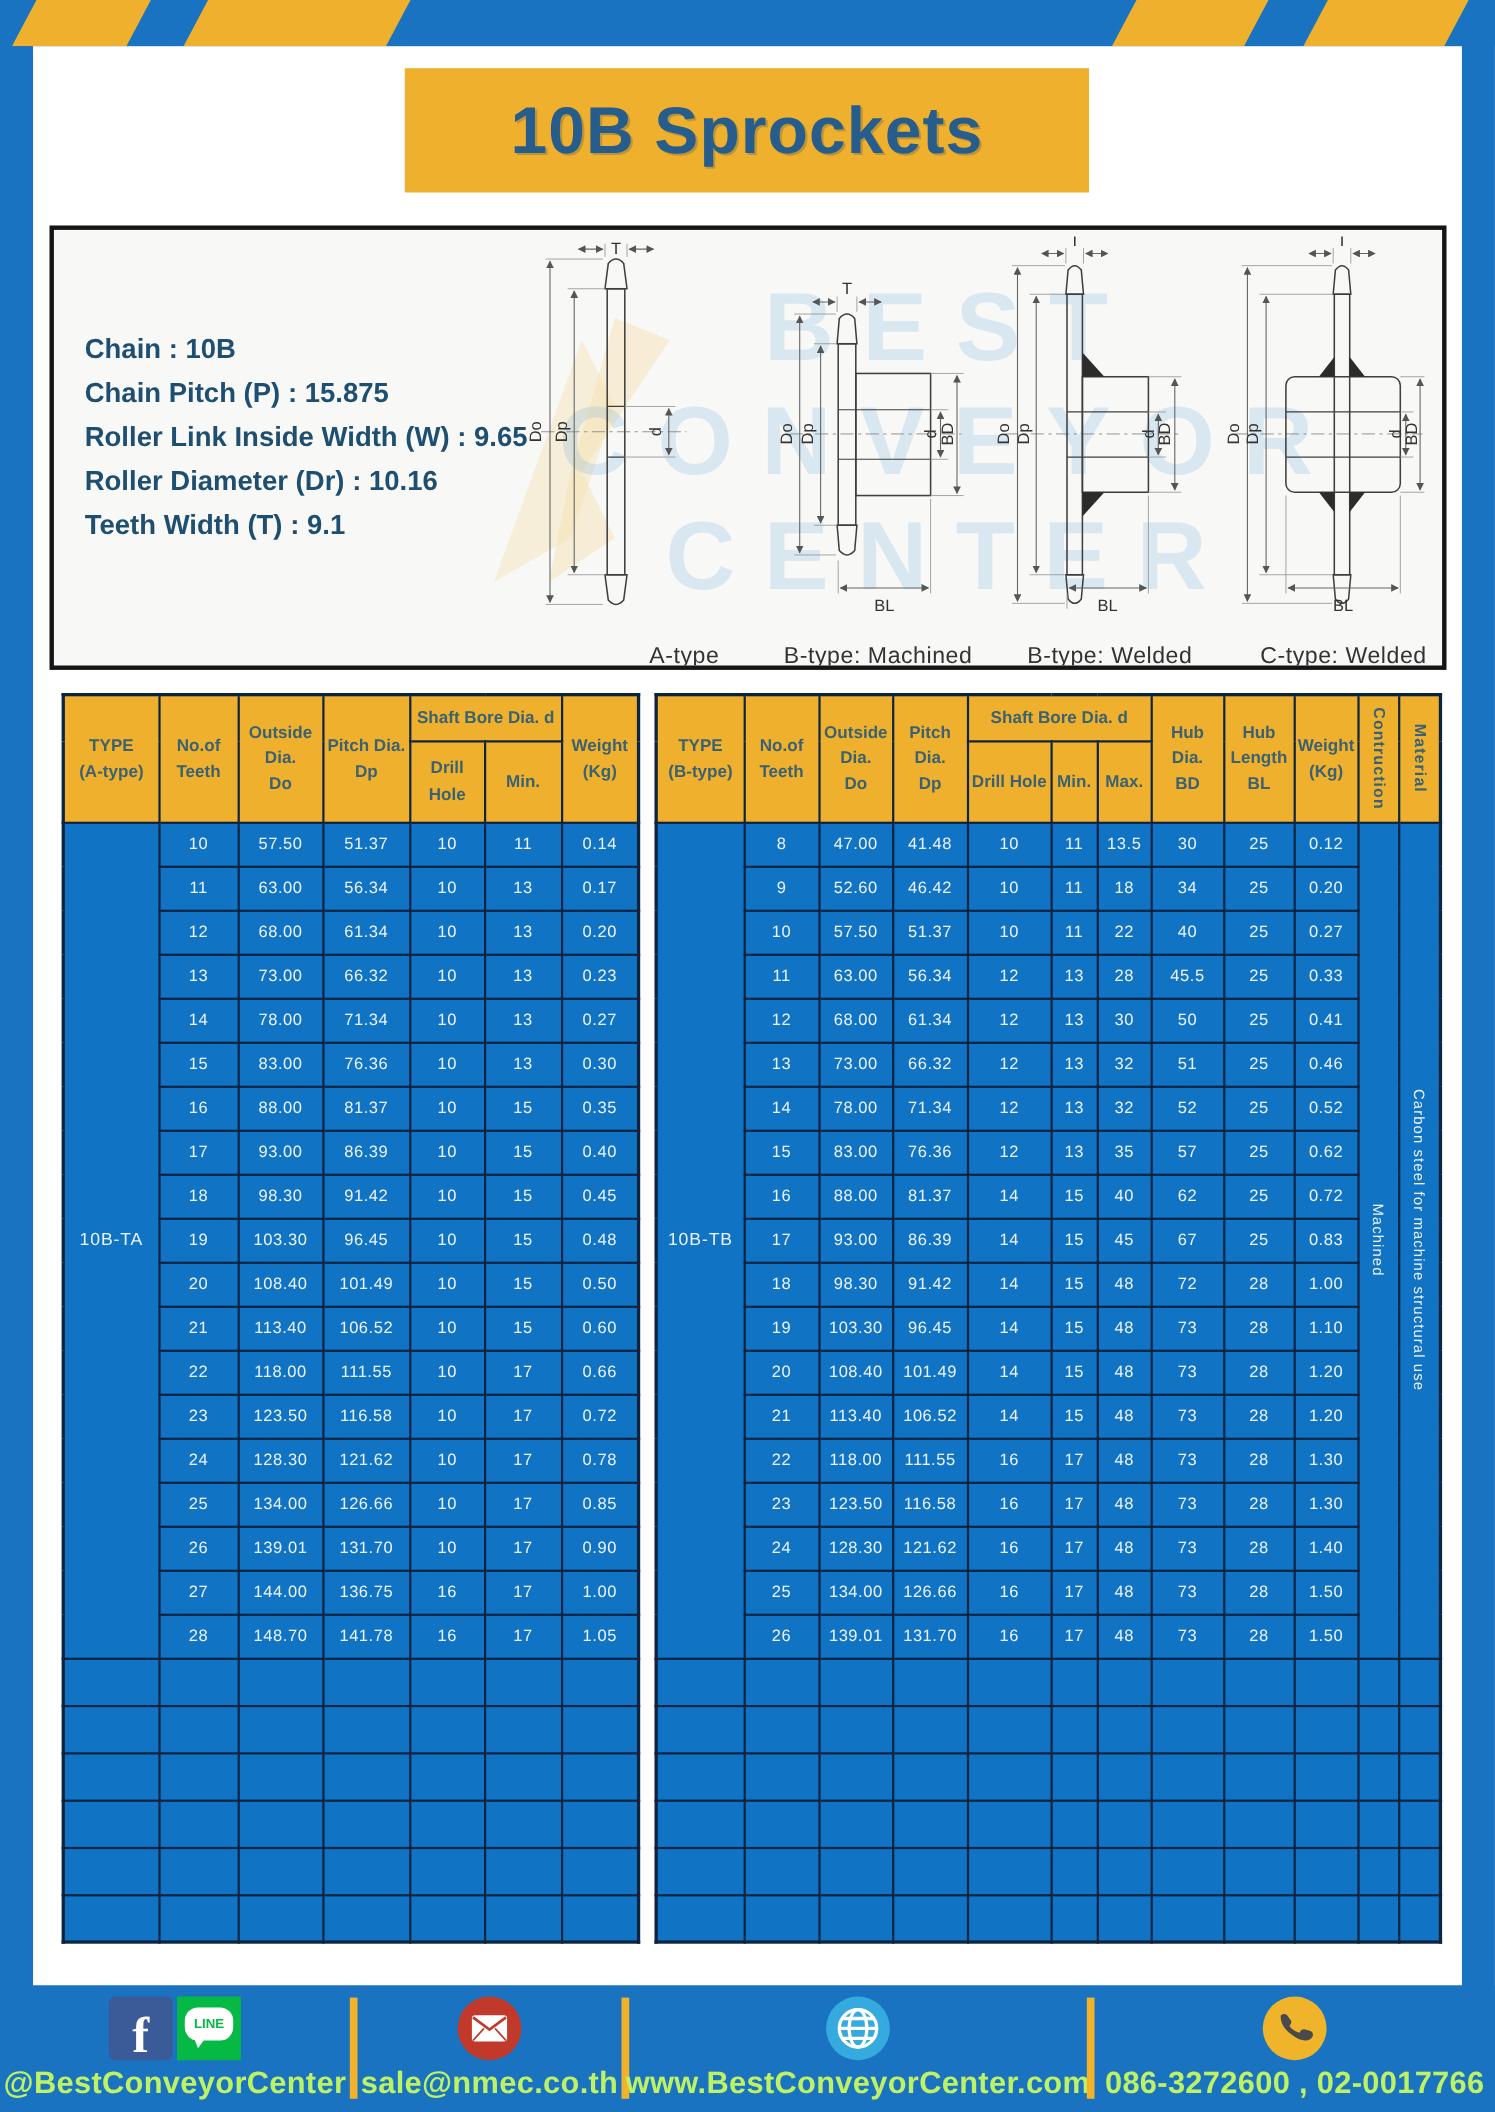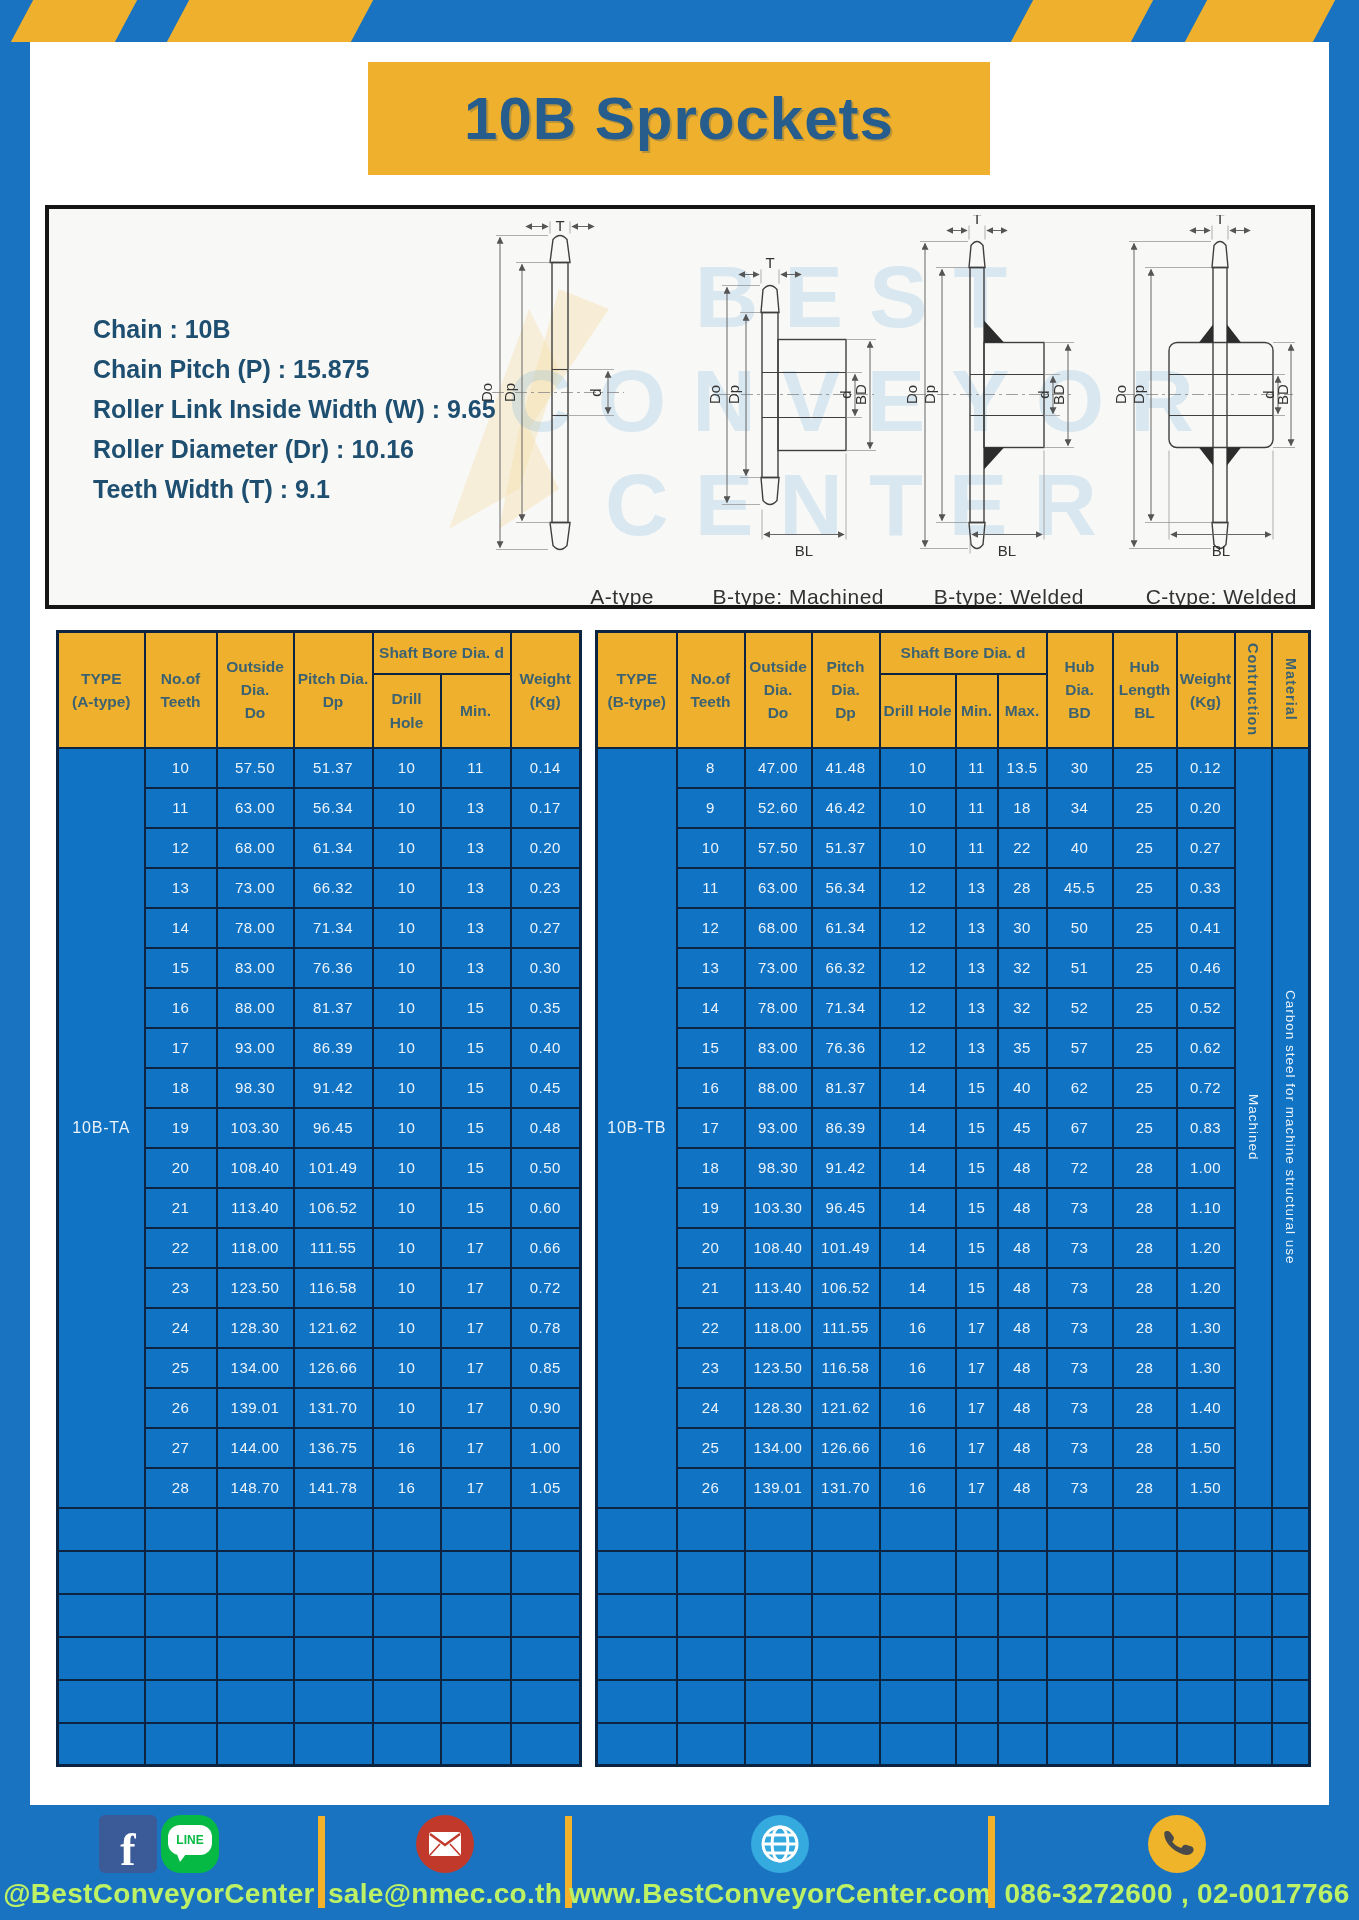--- a/index.html
+++ b/index.html
@@ -18,21 +18,21 @@
   .content{position:absolute;left:30px;top:42px;width:1299px;height:1763px;background:#ffffff;}
 
   .title-box{position:absolute;left:338px;top:20px;width:622px;height:113px;background:#efb12d;
     display:flex;align-items:center;justify-content:center;}
   .title-box h1{margin:0;font-size:60px;font-weight:800;color:#265d8c;letter-spacing:1px;
     text-shadow:2px 2px 0 rgba(30,60,90,0.25);}
 
   
   .diagram-box{position:absolute;left:15px;top:163px;width:1270px;height:404px;background:#f8f8f6;
     border:4px solid #151515;box-sizing:border-box;overflow:hidden;}
-  .specs{position:absolute;left:28px;top:100px;margin-left:16px;}
+  .specs{position:absolute;left:28px;top:88px;}
   .specs div{font-size:25px;font-weight:bold;color:#1e4e70;line-height:40px;white-space:pre-line;}
 
   .watermark{position:absolute;left:400px;top:18px;width:830px;height:330px;pointer-events:none;
     display:flex;flex-direction:column;justify-content:flex-end;align-items:center;z-index:0;}
   .watermark div{font-size:88px;font-weight:800;letter-spacing:26px;color:rgba(110,175,220,0.22);line-height:104px;}
   .wm-logo{position:absolute;left:360px;top:40px;z-index:0;opacity:0.35;}
 
   .fig{position:absolute;top:6px;width:190px;height:396px;z-index:1;}
   .figA{left:415px;} .figB{left:645px;} .figC{left:845px;} .figD{left:1058px;}
   .fig .caption{position:absolute;left:0;bottom:2px;width:190px;text-align:right;
@@ -64,21 +64,21 @@
   
   .footer{position:absolute;left:0;top:1805px;width:1359px;height:115px;background:#1a73c0;
     display:flex;align-items:stretch;}
   .fsec{display:flex;flex-direction:column;align-items:center;justify-content:flex-start;padding-top:9px;}
   .fsec .flabel{color:#bef264;font-weight:bold;font-size:28px;margin-top:4px;letter-spacing:0.3px;}
   .f1{width:318px;} .f2{width:240px;} .f3{width:416px;} .f4{width:364px;}
   .fdiv{width:7px;height:92px;margin-top:11px;background:#f3b229;}
   .icon-row{display:flex;gap:4px;align-items:center;height:60px;}
   .fb-icon{width:58px;height:58px;background:#3a5a98;border-radius:6px;display:flex;align-items:center;justify-content:center;}
   .fb-icon span{color:#fff;font-size:46px;font-weight:bold;font-family:"Liberation Serif",serif;margin-top:10px;}
-  .line-icon{width:58px;height:58px;background:#06b944;border-radius:20px;position:relative;}
+  .line-icon{width:58px;height:58px;background:#06b944;border-radius:0;position:relative;}
   .line-bubble{position:absolute;left:7px;top:10px;width:44px;height:30px;background:#fff;border-radius:12px;
     display:flex;align-items:center;justify-content:center;font-size:12px;font-weight:bold;color:#06b944;}
   .line-tail{position:absolute;left:14px;top:38px;width:0;height:0;border-left:6px solid transparent;
     border-right:4px solid transparent;border-top:9px solid #fff;transform:rotate(12deg);}
   .circle-icon{width:58px;height:58px;border-radius:50%;display:flex;align-items:center;justify-content:center;}
   .mail-bg{background:#c0392b;} .globe-bg{background:#35aade;} .phone-bg{background:#f0b42a;}
 </style>
 </head>
 <body>
 

